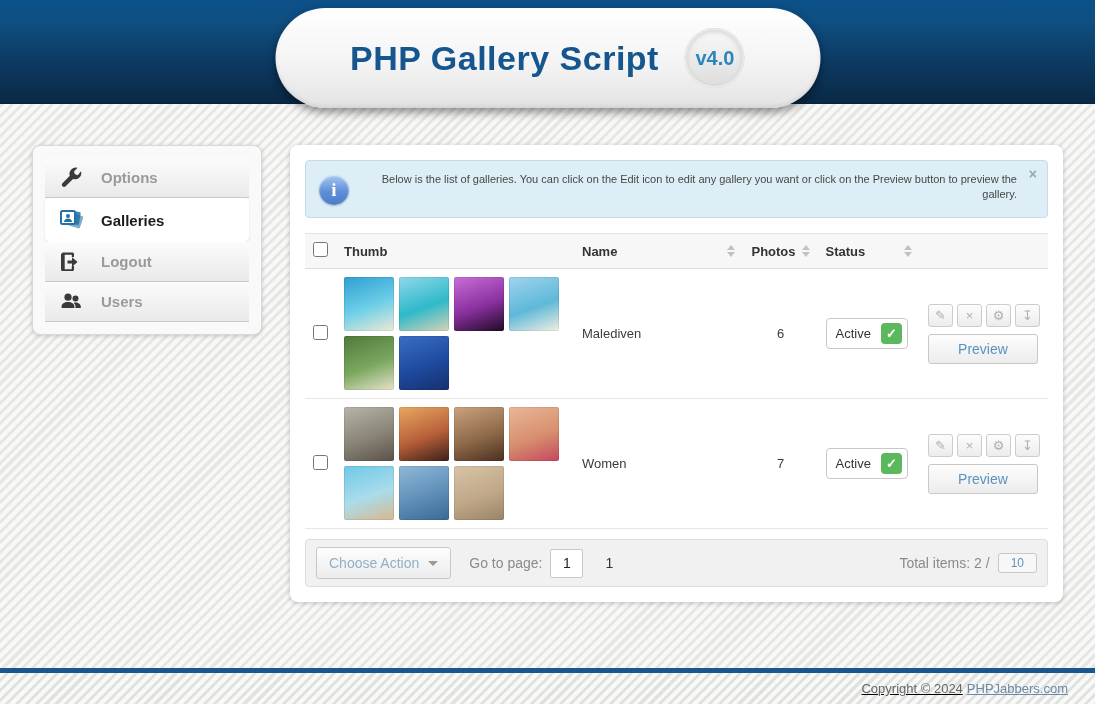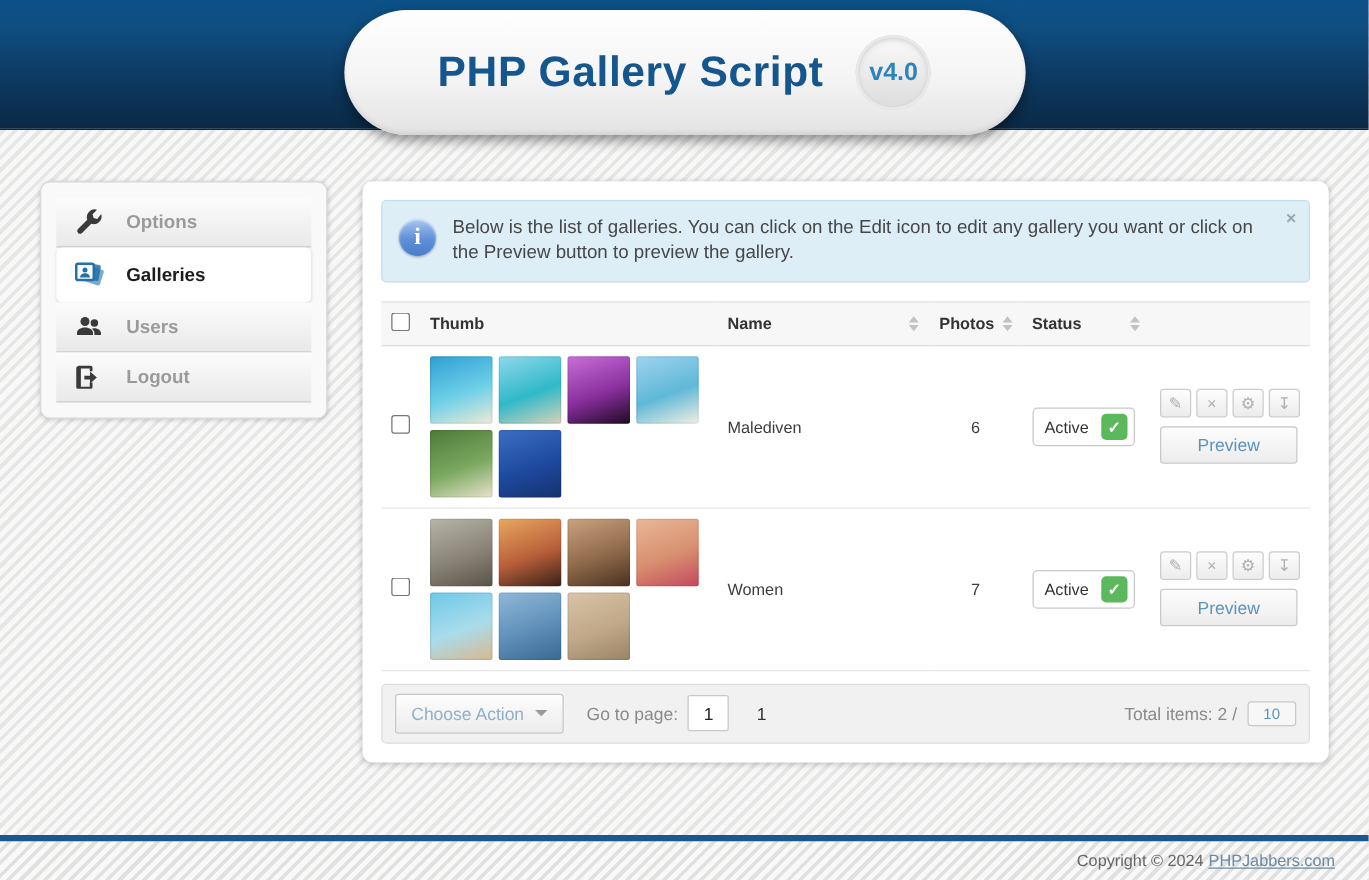--- a/index.html
+++ b/index.html
@@ -66,21 +66,21 @@
     padding:11px 30px 12px 13px;
   }
   .info-icon {
     flex:0 0 30px; width:30px; height:30px; border-radius:50%; margin-top:3px;
     background:linear-gradient(180deg,#a8c8f0,#5f8fd8 55%,#4a7cc8);
     box-shadow:inset 0 1px 2px rgba(255,255,255,.7), 0 1px 2px rgba(0,0,0,.25);
     color:#ffffff; font-weight:bold; font-size:19px; font-family:"Liberation Serif",serif;
     display:flex; align-items:center; justify-content:center;
   }
   .info-title { font-size:13px; font-weight:bold; color:#3c3c3c; margin-bottom:2px; }
-  .info-text { font-size:15px; color:#474747; line-height:1.35; }
+  .info-text { font-size:11px; color:#474747; line-height:1.35;text-align:right; }
   .info-close {
     position:absolute; top:5px; right:10px; color:#9aa6ad; font-size:14px;
     font-weight:bold; cursor:pointer; background:none; border:none;
   }
   
   .toolbar { display:flex; align-items:center; margin-top:15px; }
   .btn {
     background:linear-gradient(180deg,#fdfdfd,#ececec);
     border:1px solid #c8c8c8; border-radius:3px; cursor:pointer;
     font-family:"Liberation Sans",sans-serif;
@@ -160,21 +160,21 @@
   .page-num { margin-left:22px; font-size:14px; color:#333; cursor:pointer; }
   .total-wrap { margin-left:auto; display:flex; align-items:center; gap:8px; }
   .total-label { font-size:14px; color:#8a8a8a; }
   .perpage-btn { padding:2px 12px; font-size:12px; color:#5b93bd; background:#f7f7f7; }
   
   .page-footer {
     position:absolute; left:0; right:0; bottom:0; height:36px;
     background-color:#efefee;
     background-image:repeating-linear-gradient(135deg, rgba(255,255,255,.6) 0 4px, rgba(175,175,173,.22) 4px 7px);
     border-top:5px solid #19578c;
-    display:flex; align-items:center; justify-content:flex-end; padding-right:27px;
+    display:flex; align-items:center; justify-content:flex-end; padding-right:27px;text-decoration:underline;
   }
   .copyright { font-size:13px; color:#666; }
   .copyright a { color:#6a8aa5; text-decoration:underline; cursor:pointer; margin-left:4px; }
   svg.sprite { position:absolute; width:0; height:0; }
 </style>
 </head>
 <body>
 
 <svg class="sprite" xmlns="http://www.w3.org/2000/svg">
   <symbol id="galleries-icon" viewBox="0 0 26 26">
@@ -221,32 +221,32 @@
         <span class="side-icon">
        <svg width="26" height="26" viewBox="0 0 26 26">
             <use href="#galleries-icon"></use>
           </svg>
      </span>
      <span class="side-label">Galleries</span>
       </div>
       <div class="side-item">
         <span class="side-icon">
        <svg width="26" height="26" viewBox="0 0 26 26">
+            <use href="#logout-icon"></use>
+          </svg>
+     </span>
+     <span class="side-label">Logout</span>
+      </div>
+      <div class="side-item">
+        <span class="side-icon">
+       <svg width="26" height="26" viewBox="0 0 26 26">
             <use href="#users-icon"></use>
           </svg>
      </span>
      <span class="side-label">Users</span>
-      </div>
-      <div class="side-item">
-        <span class="side-icon">
-       <svg width="26" height="26" viewBox="0 0 26 26">
-            <use href="#logout-icon"></use>
-          </svg>
-     </span>
-     <span class="side-label">Logout</span>
       </div>
     </div>
 
   <div class="main-panel">
 
     <div class="info-box">
       <div class="info-icon">i</div>
       <div>
         <div class="info-text">Below is the list of galleries. You can click on the Edit icon to edit any gallery you want or click on the Preview button to preview the gallery.</div>
       </div>

